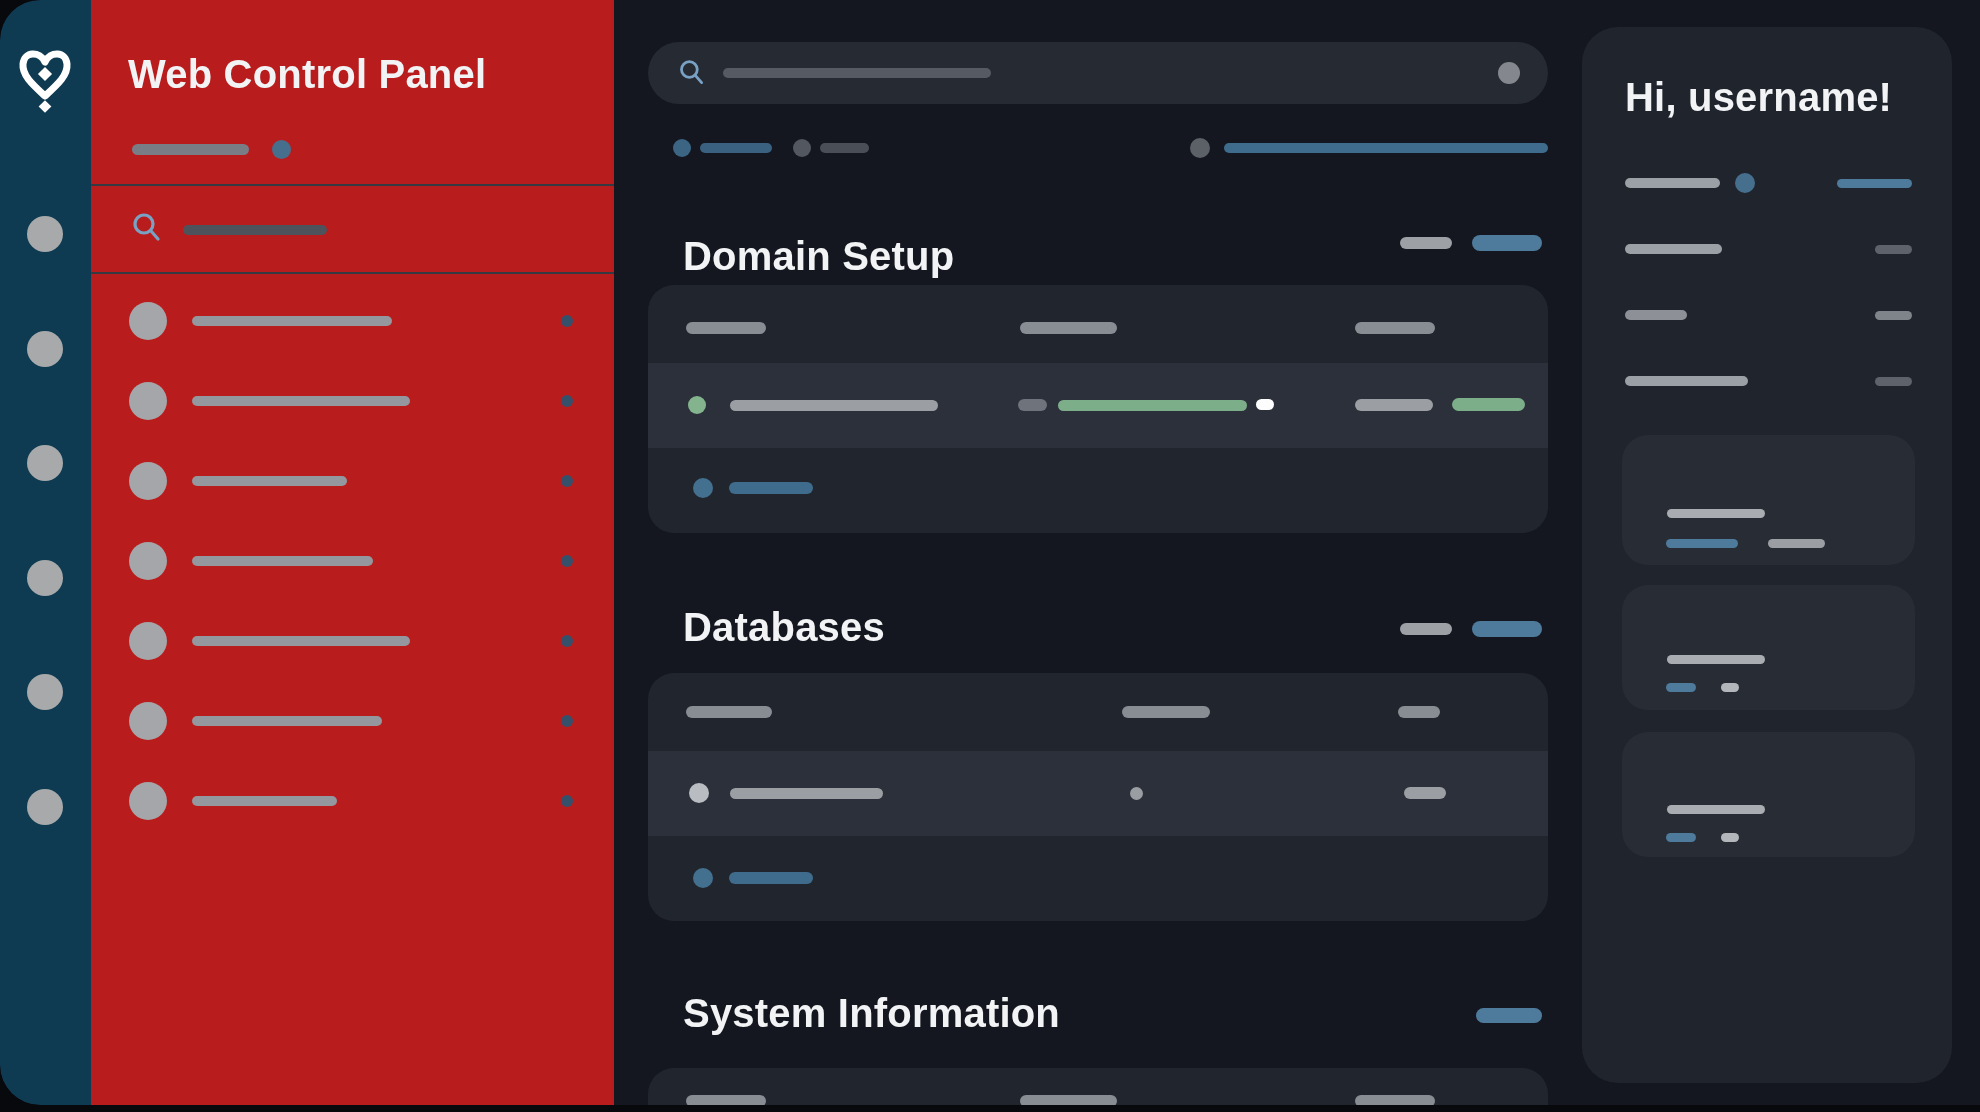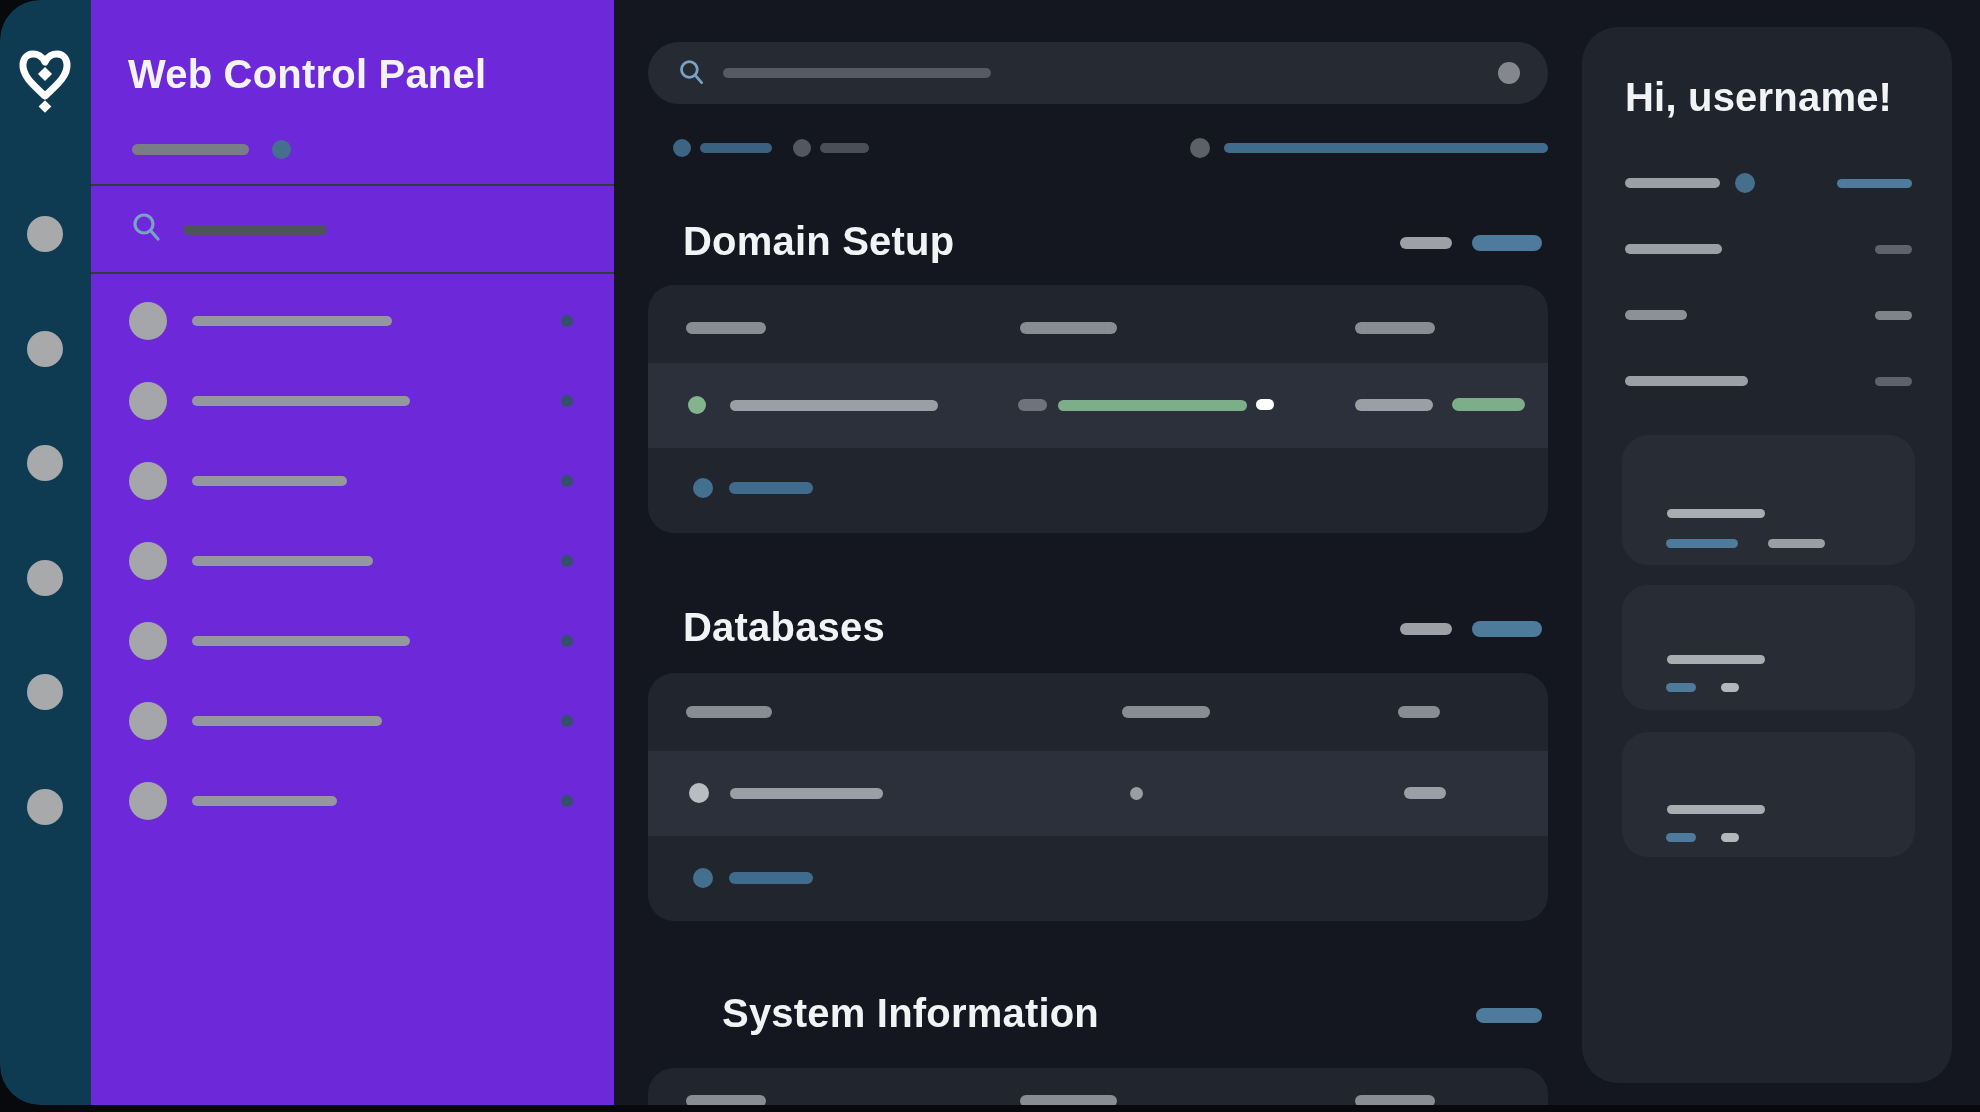--- a/index.html
+++ b/index.html
@@ -2,21 +2,21 @@
 <html><head>
 <meta charset="utf-8">
 <style>
   html,body{margin:0;padding:0;background:#07090d;}
   body{width:1980px;height:1112px;position:relative;overflow:hidden;
        font-family:"Liberation Sans","DejaVu Sans",sans-serif;}
   .app{position:absolute;left:0;top:0;width:1980px;height:1105px;
        background:#14171f;border-radius:40px 0 0 40px;overflow:hidden;}
   .rail{position:absolute;left:0;top:0;width:91px;height:1105px;
         background:#0e3a52;border-radius:40px 0 0 40px;}
-  .sidebar{position:absolute;left:91px;top:0;width:523px;height:1105px;background:#6d28d9;}
+  .sidebar{position:absolute;left:91px;top:0;width:523px;height:1105px;background:#b91c1c;}
   .rightpanel{position:absolute;left:1582px;top:27px;width:370px;height:1056px;
         background:#20242d;border-radius:36px;}
   .abs{position:absolute;}
   .bar{position:absolute;border-radius:99px;}
   .dot{position:absolute;border-radius:50%;}
   .card{position:absolute;background:#21252e;border-radius:26px;overflow:hidden;}
   .row-hl{position:absolute;left:0;width:100%;background:#2b303a;}
   .title{color:#f2f3f5;font-weight:bold;font-size:40px;letter-spacing:0.2px;}
   .divider{position:absolute;left:0;width:100%;height:2px;background:#343942;}
   .subcard{position:absolute;background:#272c35;border-radius:26px;}
@@ -113,21 +113,21 @@
 
   <div>
     <div class="dot" style="left:673px;top:139px;width:18px;height:18px;background:#3c6584;"></div>
     <div class="bar" style="left:700px;top:143px;width:72px;height:10px;background:#3a617f;"></div>
     <div class="dot" style="left:793px;top:139px;width:18px;height:18px;background:#53575f;"></div>
     <div class="bar" style="left:820px;top:143px;width:49px;height:10px;background:#4a4e56;"></div>
     <div class="dot" style="left:1190px;top:138px;width:20px;height:20px;background:#5c6067;"></div>
     <div class="bar" style="left:1224px;top:143px;width:324px;height:10px;background:#3f6b8c;"></div>
   </div>
 
-  <div class="abs title" style="left:683px;top:219px;">Domain Setup</div>
+  <div class="abs title" style="left:683px;top:234px;">Domain Setup</div>
   <div class="bar" style="left:1400px;top:237px;width:52px;height:12px;background:#9da0a5;"></div>
   <div class="bar" style="left:1472px;top:235px;width:70px;height:16px;background:#4e7a9c;"></div>
 
   <div class="card" style="left:648px;top:285px;width:900px;height:248px;">
 
     <div class="bar" style="left:38px;top:37px;width:80px;height:12px;background:#888c93;"></div>
     <div class="bar" style="left:372px;top:37px;width:97px;height:12px;background:#888c93;"></div>
     <div class="bar" style="left:707px;top:37px;width:80px;height:12px;background:#888c93;"></div>
 
     <div class="row-hl" style="top:78px;height:85px;">
@@ -159,21 +159,21 @@
       <div class="bar" style="left:82px;top:37px;width:153px;height:11px;background:#9b9ea3;"></div>
       <div class="dot" style="left:482px;top:36px;width:13px;height:13px;background:#9a9da2;"></div>
       <div class="bar" style="left:756px;top:36px;width:42px;height:12px;background:#9b9ea3;"></div>
     </div>
     <div class="abs" style="left:0;top:163px;width:100%;height:85px;">
       <div class="dot" style="left:45px;top:32px;width:20px;height:20px;background:#44708f;"></div>
       <div class="bar" style="left:81px;top:36px;width:84px;height:12px;background:#3f6b8c;"></div>
     </div>
   </div>
 
-  <div class="abs title" style="left:722px;top:991px;">System Information</div>
+  <div class="abs title" style="left:683px;top:991px;">System Information</div>
   <div class="bar" style="left:1476px;top:1008px;width:66px;height:15px;background:#4e7a9c;"></div>
 
   <div class="card" style="left:648px;top:1068px;width:900px;height:140px;">
     <div class="bar" style="left:38px;top:27px;width:80px;height:12px;background:#888c93;"></div>
     <div class="bar" style="left:372px;top:27px;width:97px;height:12px;background:#888c93;"></div>
     <div class="bar" style="left:707px;top:27px;width:80px;height:12px;background:#888c93;"></div>
   </div>
 
   <aside class="rightpanel">
     <div class="abs title" style="left:43px;top:48px;text-align:center;">Hi, username!</div>

